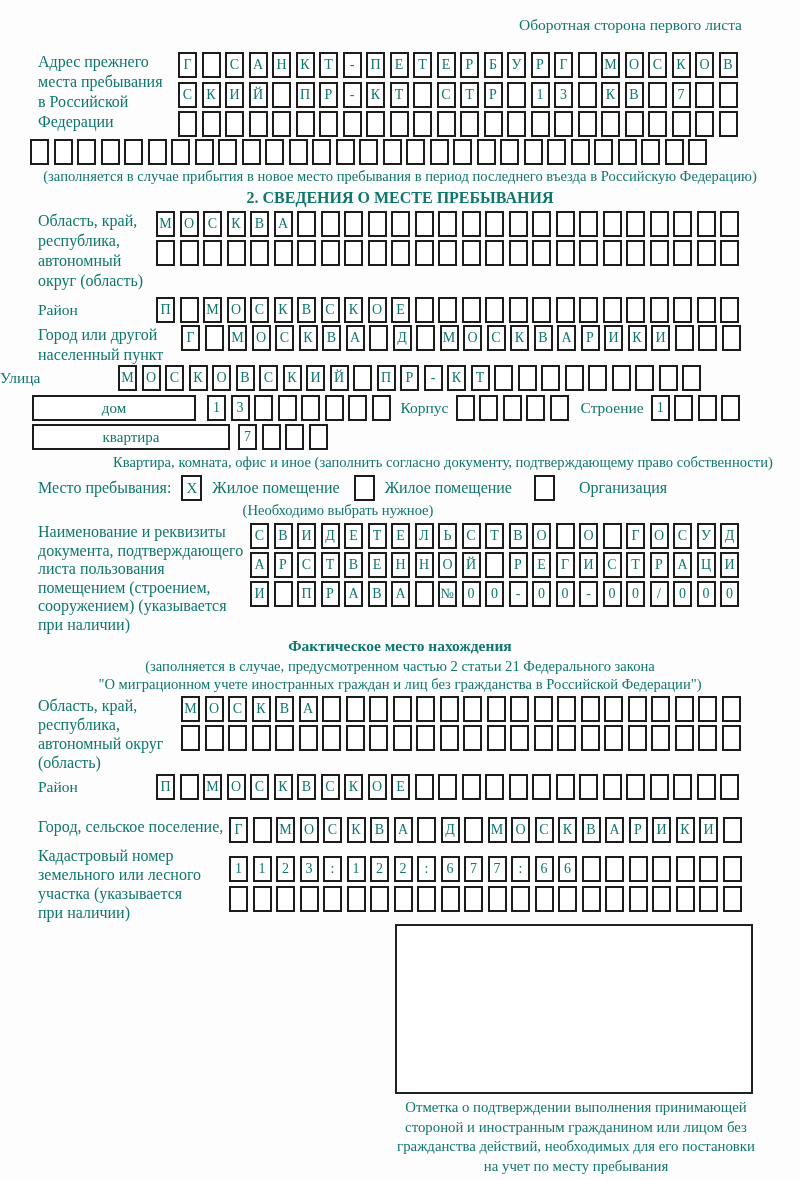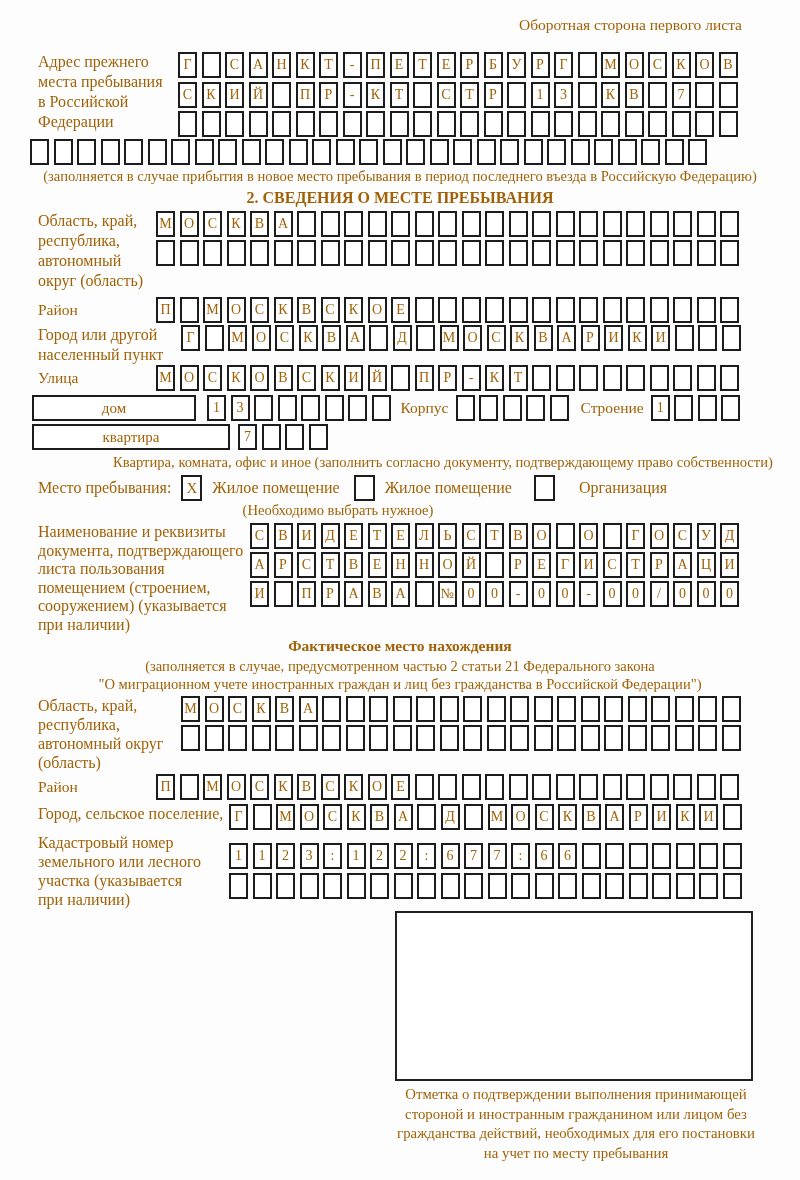--- a/index.html
+++ b/index.html
@@ -1,18 +1,18 @@
 <!DOCTYPE html>
 <html><head>
 <meta charset="utf-8">
 <style>
   html,body{margin:0;padding:0;background:#fff;}
   .page{
     position:relative;width:800px;height:1180px;overflow:hidden;
-    background:#fdfdfd;color:#a16207;
+    background:#fdfdfd;color:#0f766e;
     font-family:"Liberation Serif","DejaVu Serif",serif;
   }
   .hdr{padding:16px 58px 0 0;text-align:right;font-size:15.5px;height:20px;}
   .lbl{font-size:16px;line-height:20px;}
   .note{font-size:14.6px;text-align:center;height:18px;line-height:18px;}
   .title{font-weight:bold;text-align:center;font-size:16px;height:21px;line-height:21px;}
   .subtitle{font-weight:bold;text-align:center;font-size:15.5px;height:20px;line-height:20px;}
   .flexrow{display:flex;align-items:flex-start;}
   .rows-col{display:flex;flex-direction:column;}
   .cellrow{display:flex;gap:4.5px;height:26px;}
@@ -292,21 +292,21 @@
         <span class="cell">И</span>
         <span class="cell">К</span>
         <span class="cell">И</span>
         <span class="cell"></span>
         <span class="cell"></span>
         <span class="cell"></span>
       </div>
   </div>
 
   <div class="flexrow">
-    <div class="inline-lbl" style="margin-left:38px;width:118px;">Улица</div>
+    <div class="inline-lbl" style="width:118px;">Улица</div>
     <div class="cellrow">
         <span class="cell">М</span>
         <span class="cell">О</span>
         <span class="cell">С</span>
         <span class="cell">К</span>
         <span class="cell">О</span>
         <span class="cell">В</span>
         <span class="cell">С</span>
         <span class="cell">К</span>
         <span class="cell">И</span>
@@ -557,21 +557,21 @@
         <span class="cell"></span>
         <span class="cell"></span>
         <span class="cell"></span>
         <span class="cell"></span>
         <span class="cell"></span>
         <span class="cell"></span>
         <span class="cell"></span>
       </div>
   </div>
 
-  <div class="flexrow" style="margin-top:4px;">
+  <div class="flexrow" style="margin-top:17px;">
     <div class="lbl" style="margin-left:38px;width:191px;">
       <div>Город, сельское поселение,</div>
     </div>
     <div class="cellrow">
         <span class="cell">Г</span>
         <span class="cell"></span>
         <span class="cell">М</span>
         <span class="cell">О</span>
         <span class="cell">С</span>
         <span class="cell">К</span>

